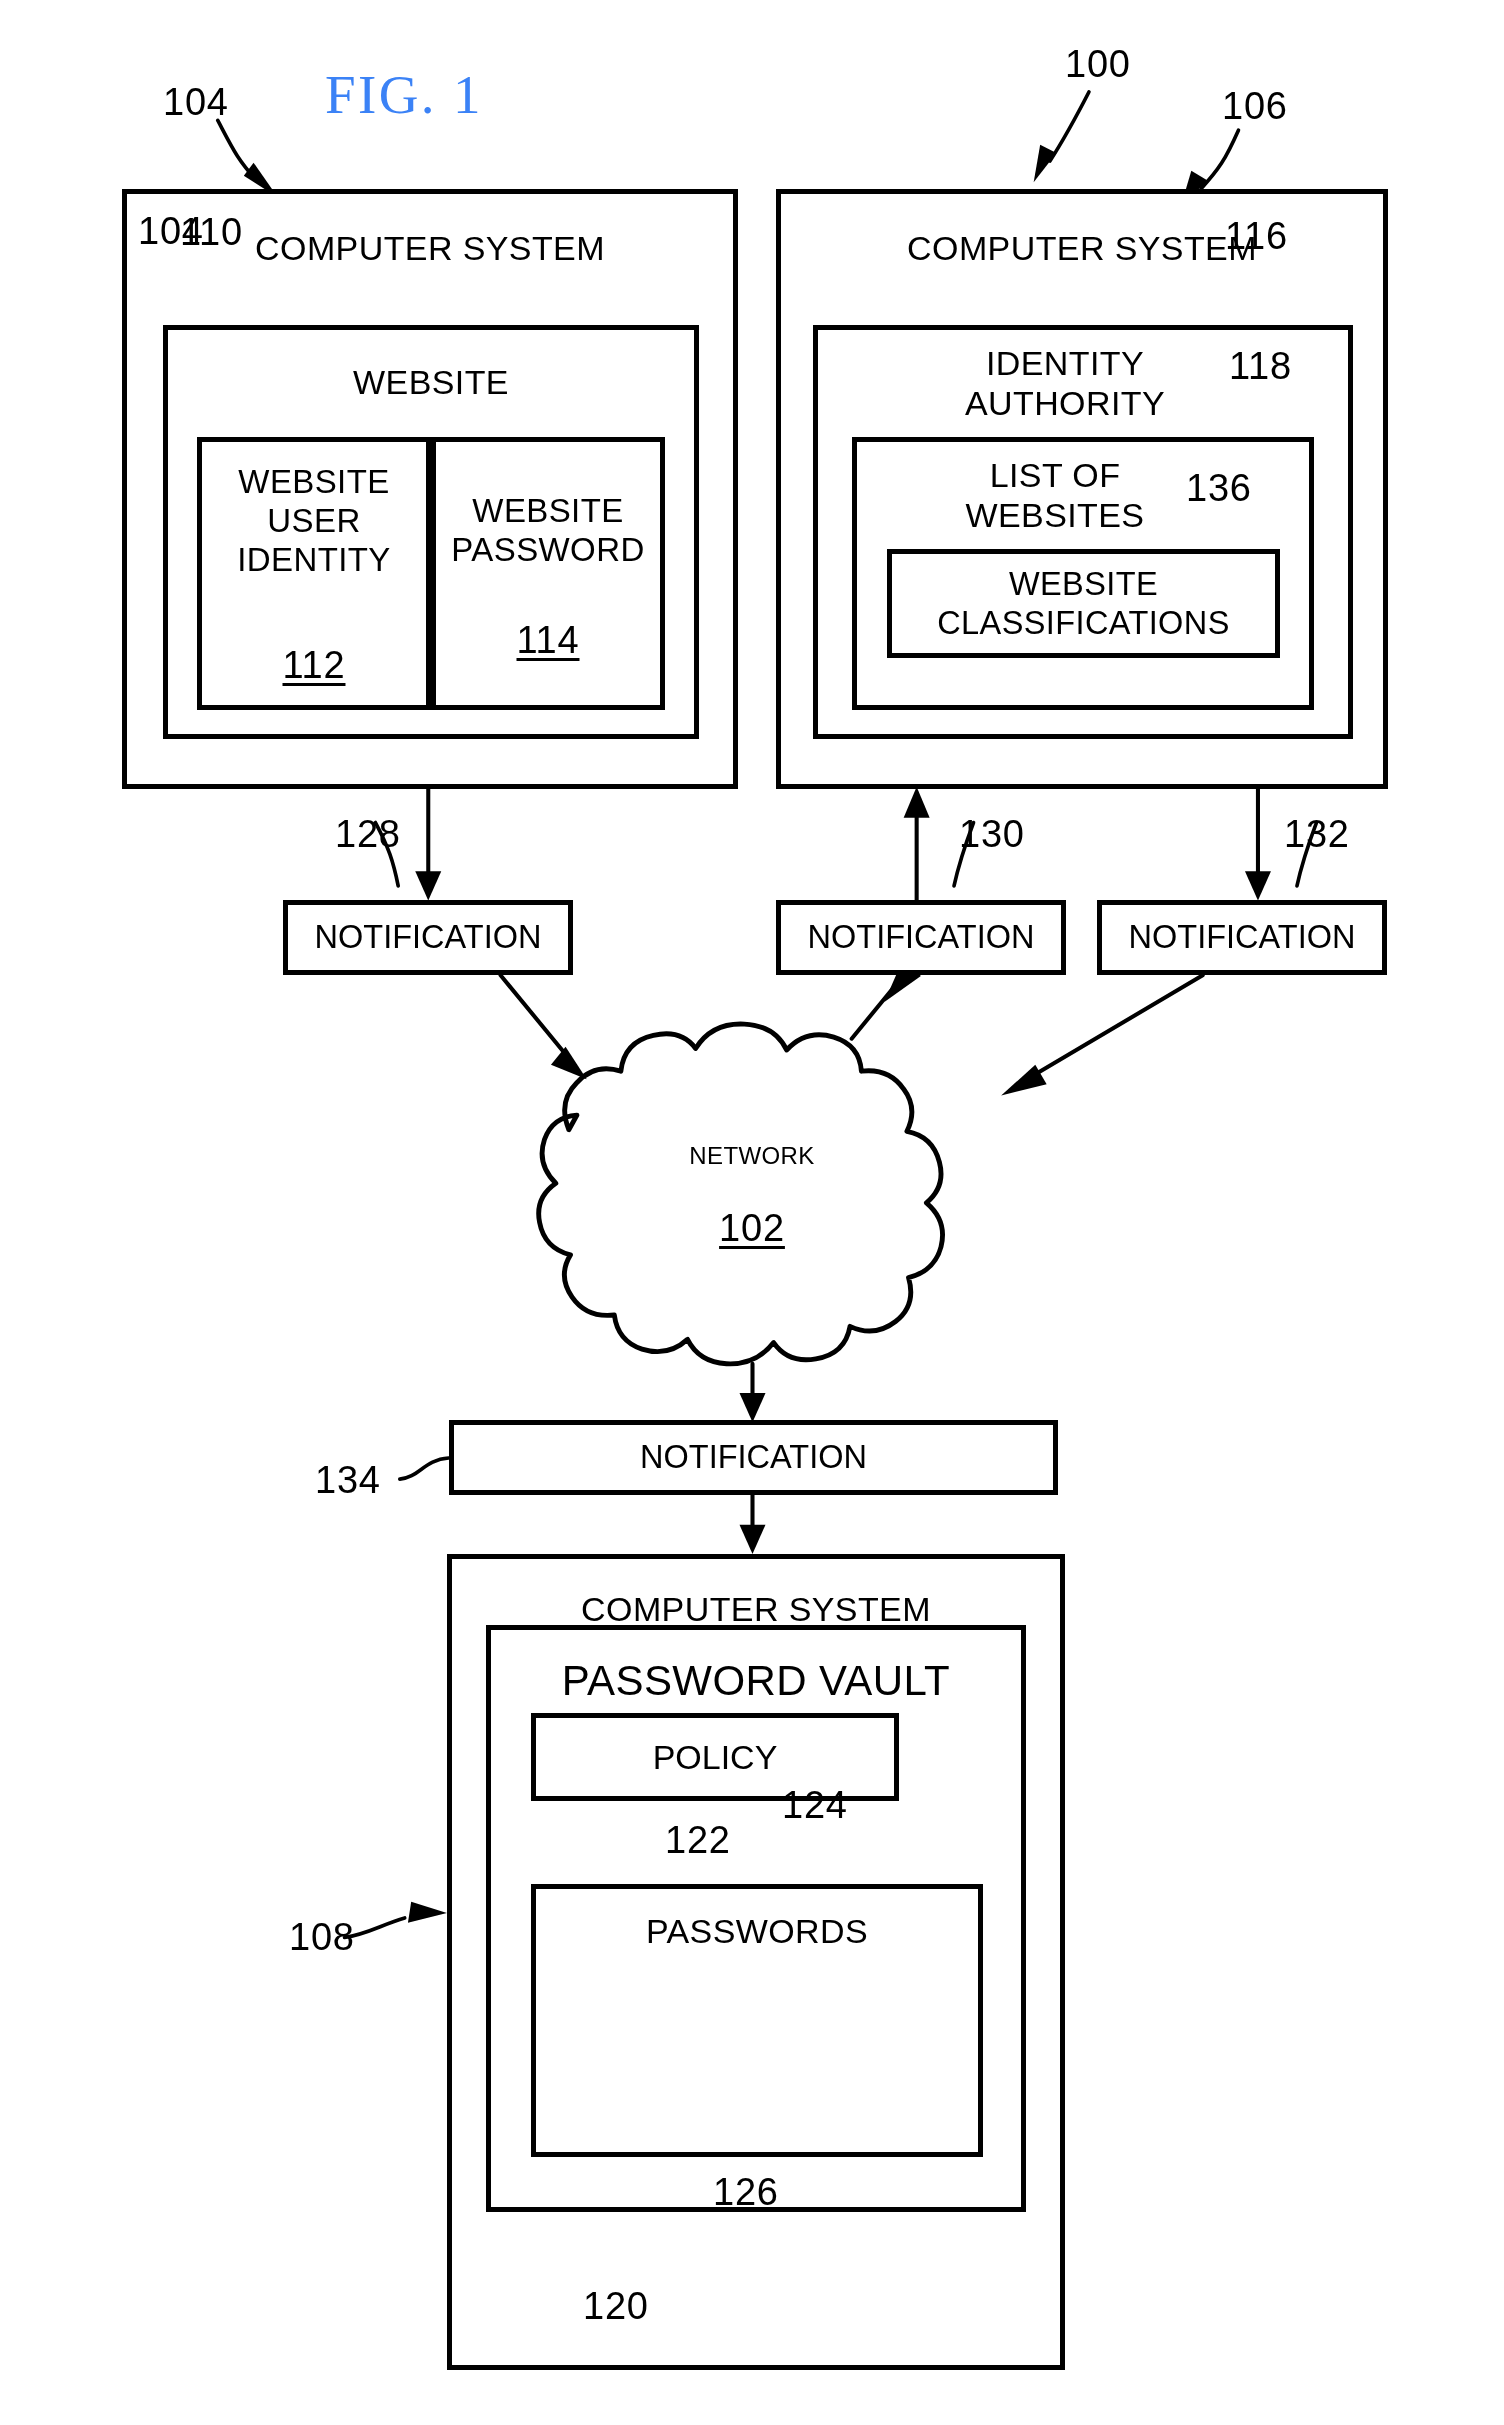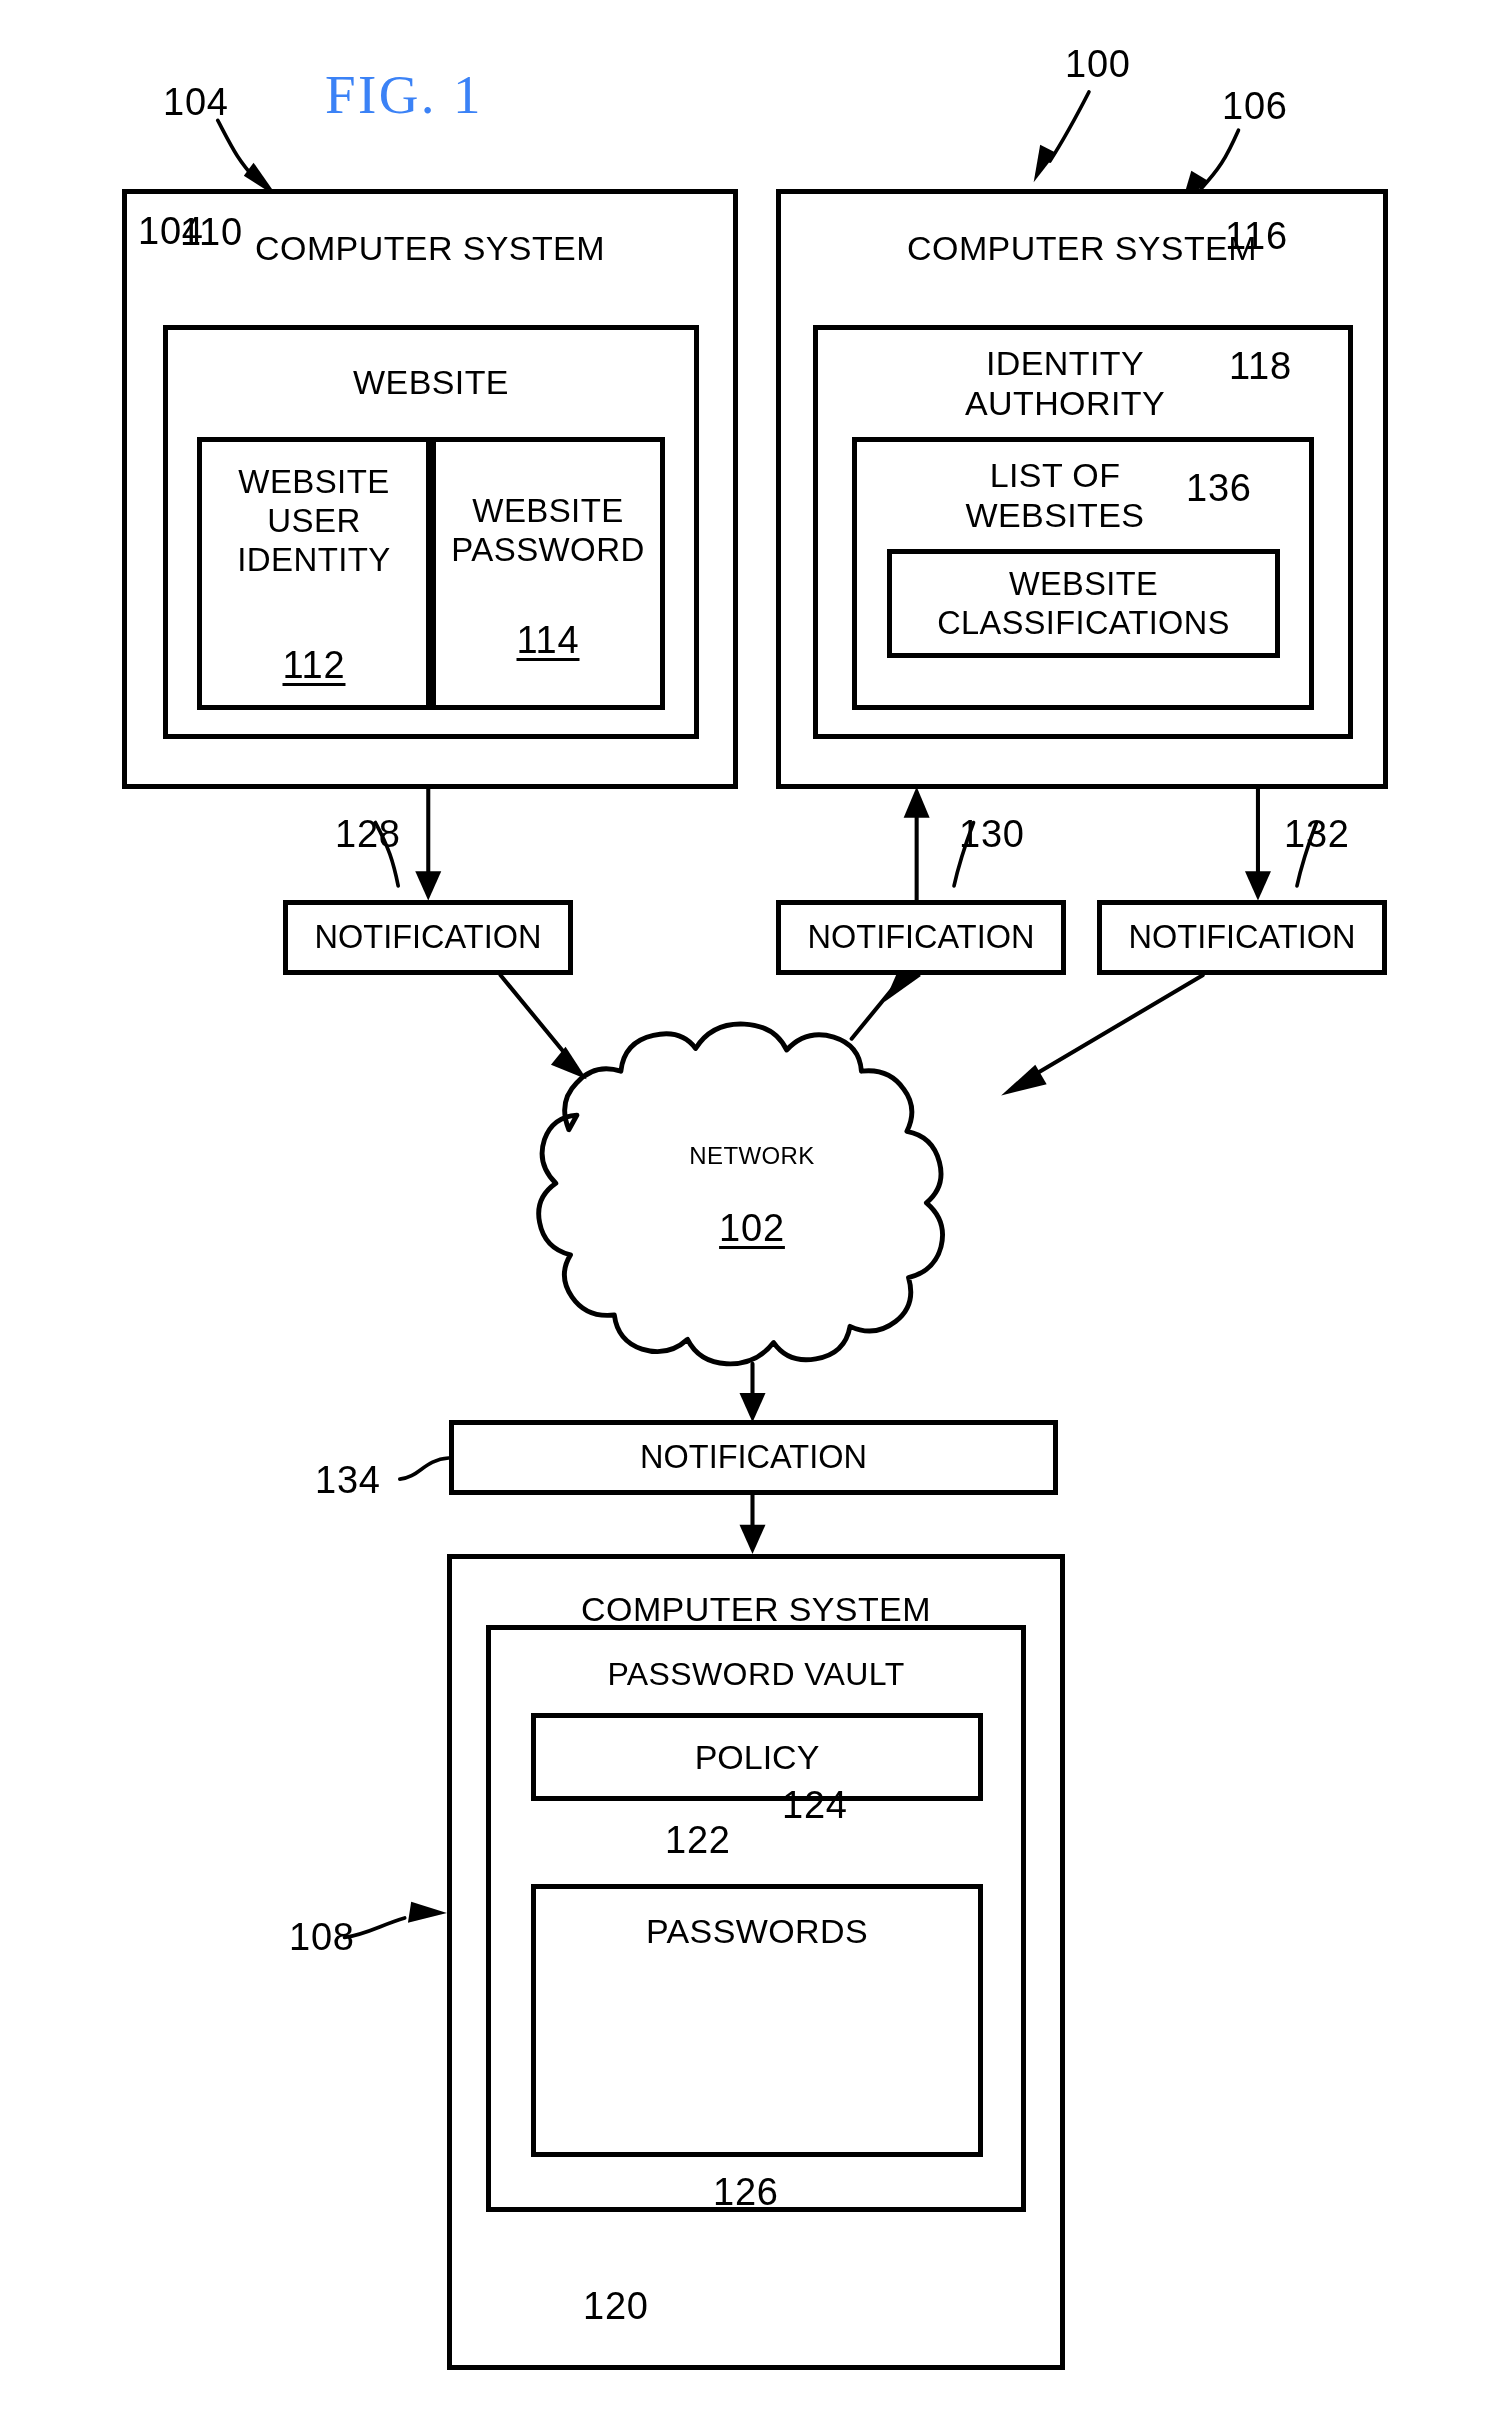--- a/index.html
+++ b/index.html
@@ -322,25 +322,25 @@
   <div class="refnum" style="left:315px; top:1459px;">134</div>
 
   <div class="box thick" style="left:447px; top:1554px; width:618px; height:816px;"></div>
 
   <div class="boxlabel" style="left:447px; top:1589px; width:618px; font-size:34px;">COMPUTER SYSTEM</div>
 
   <div class="refnum" style="left:289px; top:1916px;">108</div>
 
   <div class="box thick" style="left:486px; top:1625px; width:540px; height:587px;"></div>
 
-  <div class="boxlabel" style="left:486px; top:1656px; width:540px; font-size:32px;">PASSWORD VAULT</div>
+  <div class="boxlabel" style="left:486px; top:1656px; width:540px; font-size:42px;">PASSWORD VAULT</div>
 
   <div class="refnum" style="left:583px; top:2285px;">120</div>
 
-  <div class="box thick ctr" style="left:531px; top:1713px; width:452px; height:88px;">
+  <div class="box thick ctr" style="left:531px; top:1713px; width:368px; height:88px;">
     <span style="font-size:34px;">POLICY</span>
   </div>
   <div class="refnum" style="left:665px; top:1819px;">122</div>
 
   <div class="refnum" style="left:782px; top:1784px;">124</div>
 
   <div class="box thick" style="left:531px; top:1884px; width:452px; height:273px;"></div>
 
   <div class="boxlabel" style="left:531px; top:1911px; width:452px; font-size:34px;">PASSWORDS</div>
 

